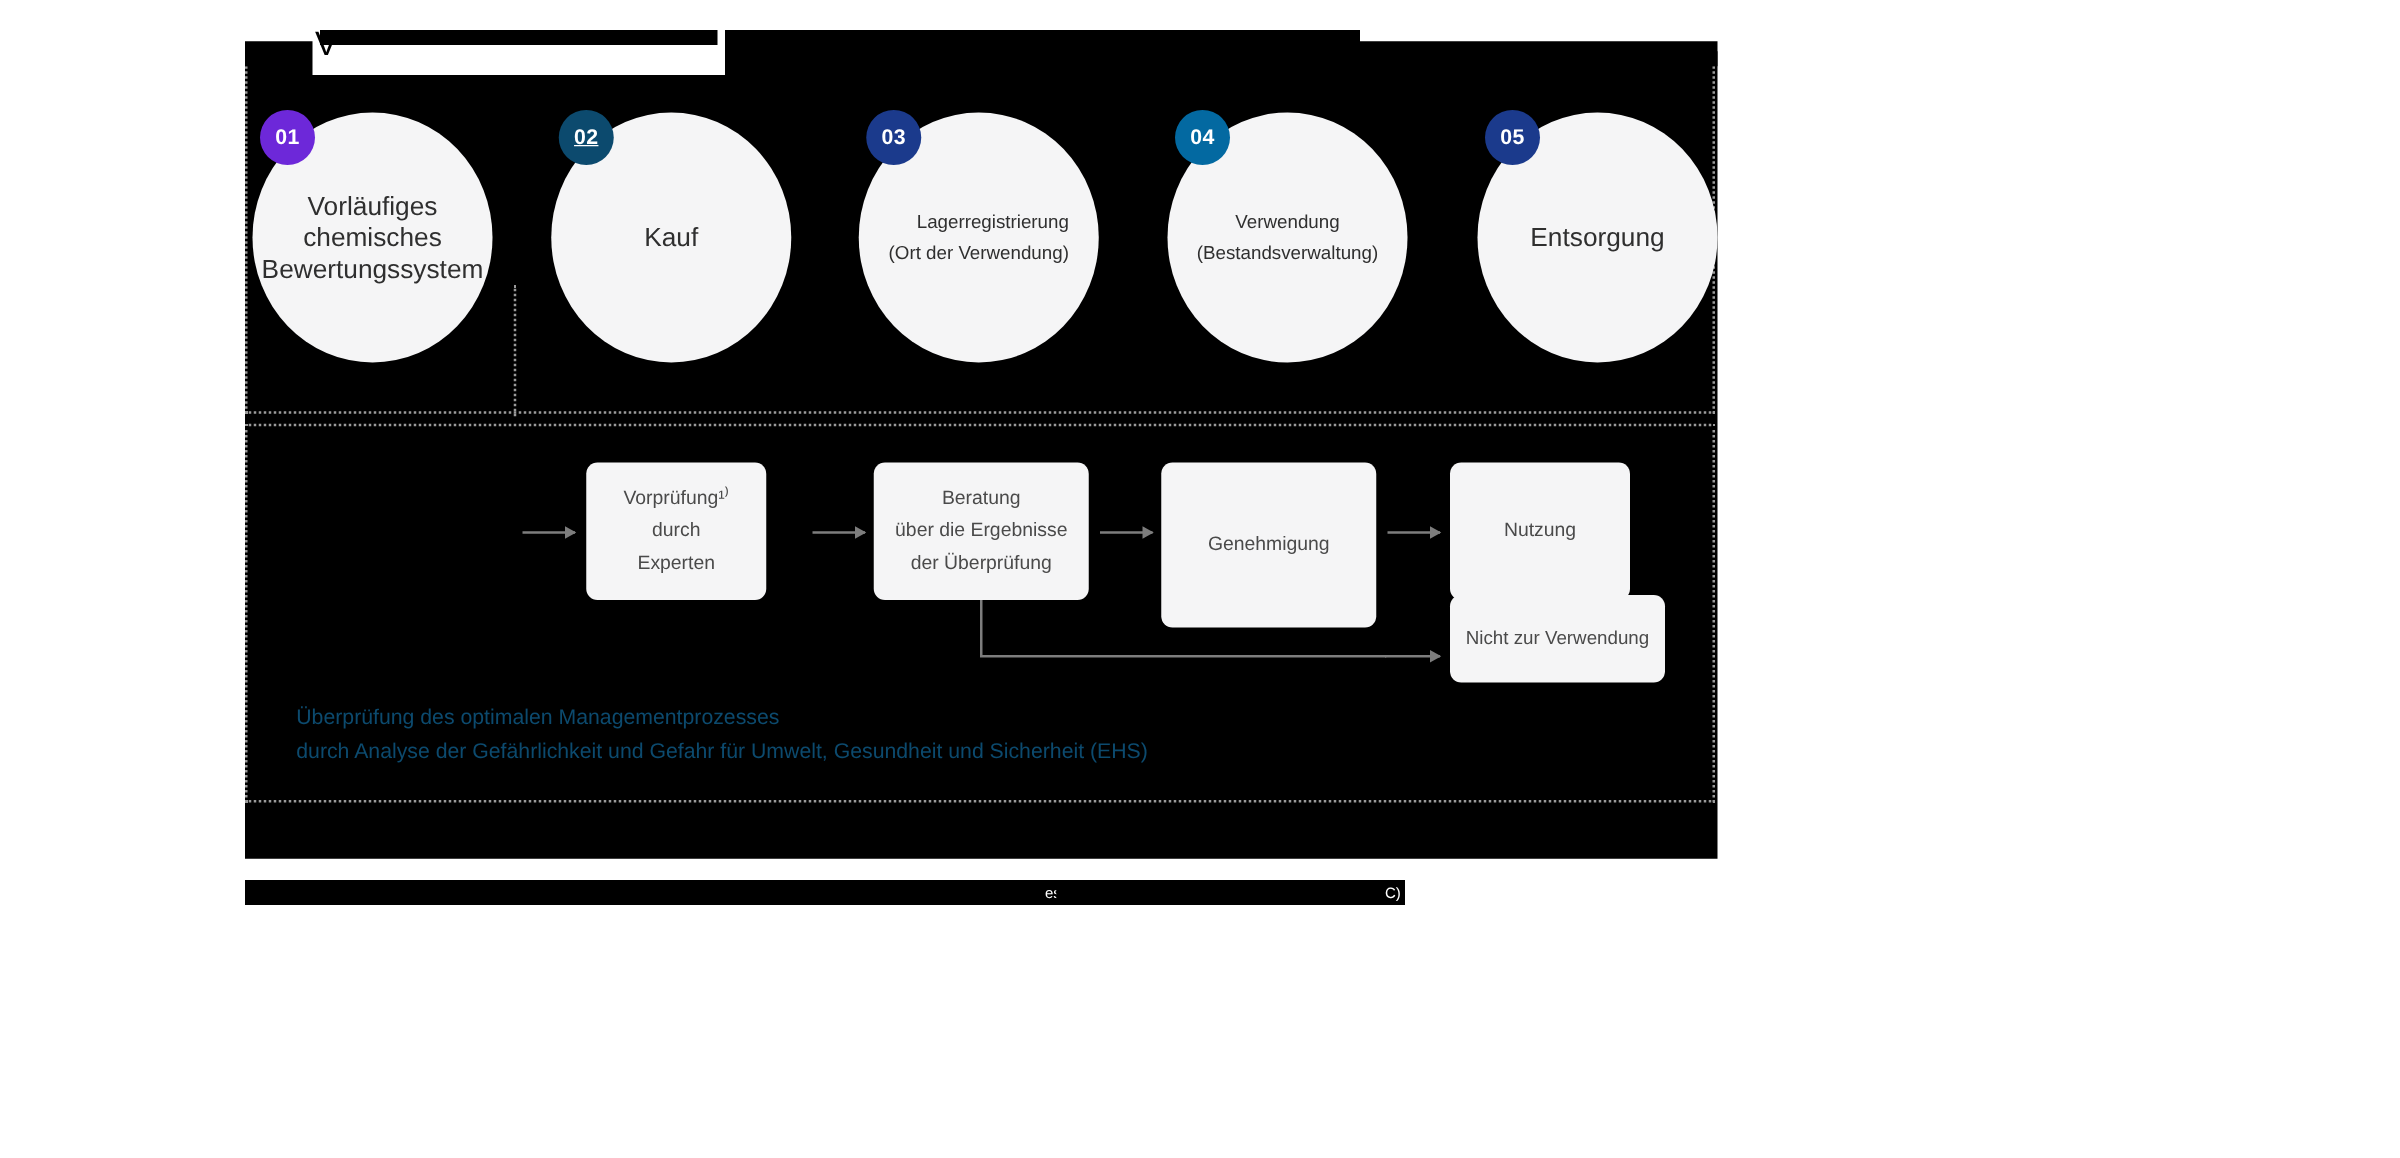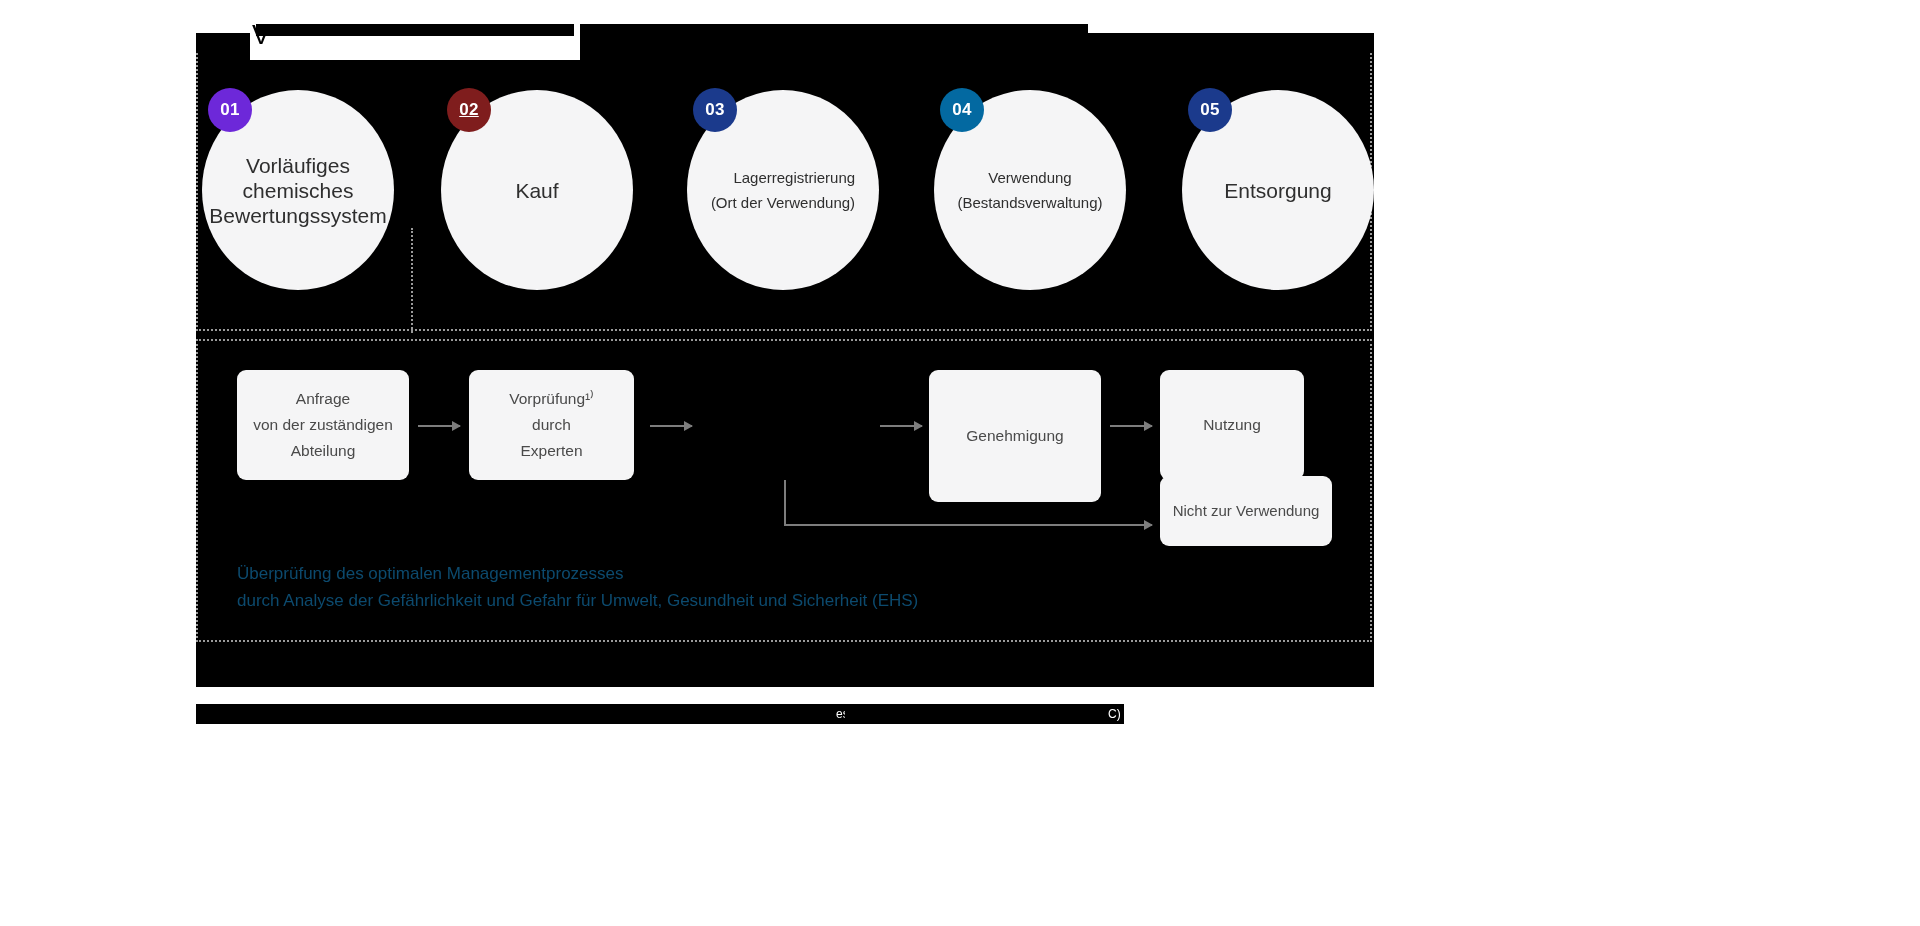--- a/index.html
+++ b/index.html
@@ -163,21 +163,21 @@
 chemisches
 Bewertungssystem</div>
       </div>
       <div class="badge" style="background:#6d28d9;">01</div>
     </div>
 
     <div class="node" style="left:245px;">
       <div class="bubble">
         <div class="bubble-txt">Kauf</div>
       </div>
-      <div class="badge" style="background:#7f1d1d;text-decoration:underline;">02</div>
+      <div class="badge" style="background:#0c4a6e;text-decoration:underline;">02</div>
     </div>
 
     <div class="node" style="left:491px;">
       <div class="bubble">
         <div class="bubble-txt" style="font-size:15px;text-align:right;">Lagerregistrierung
 (Ort der Verwendung)</div>
       </div>
       <div class="badge" style="background:#1b3a8c;">03</div>
     </div>
 
@@ -192,30 +192,30 @@
     <div class="node" style="left:986px;">
       <div class="bubble">
         <div class="bubble-txt">Entsorgung</div>
       </div>
       <div class="badge" style="background:#1b3a8c;">05</div>
     </div>
   </div>
 
   <div class="panel"></div>
 
-  <div class="flowbox" style="left:237px;top:370px;width:172px;height:110px;">Anfrage
-von der zuständigen
-Abteilung</div>
   <div class="arrow" style="left:418px;top:425px;width:42px;"></div>
 
-  <div class="flowbox" style="left:469px;top:370px;width:165px;height:110px;">Vorprüfung¹⁾
+  <div class="flowbox" style="left:469px;top:370px;width:144px;height:110px;">Vorprüfung¹⁾
 durch
 Experten</div>
   <div class="arrow" style="left:650px;top:425px;width:42px;"></div>
 
+  <div class="flowbox" style="left:699px;top:370px;width:172px;height:110px;">Beratung
+über die Ergebnisse
+der Überprüfung</div>
   <div class="arrow" style="left:880px;top:425px;width:42px;"></div>
 
   <div class="flowbox" style="left:929px;top:370px;width:172px;height:132px;">Genehmigung</div>
   <div class="arrow" style="left:1110px;top:425px;width:42px;"></div>
 
   <div class="flowbox" style="left:1160px;top:370px;width:144px;height:110px;">Nutzung</div>
 
   <div class="line-v" style="left:784px;top:480px;height:45px;"></div>
   <div class="line-h" style="left:784px;top:524px;width:325px;"></div>
   <div class="arrow" style="left:1108px;top:524px;width:44px;"></div>

